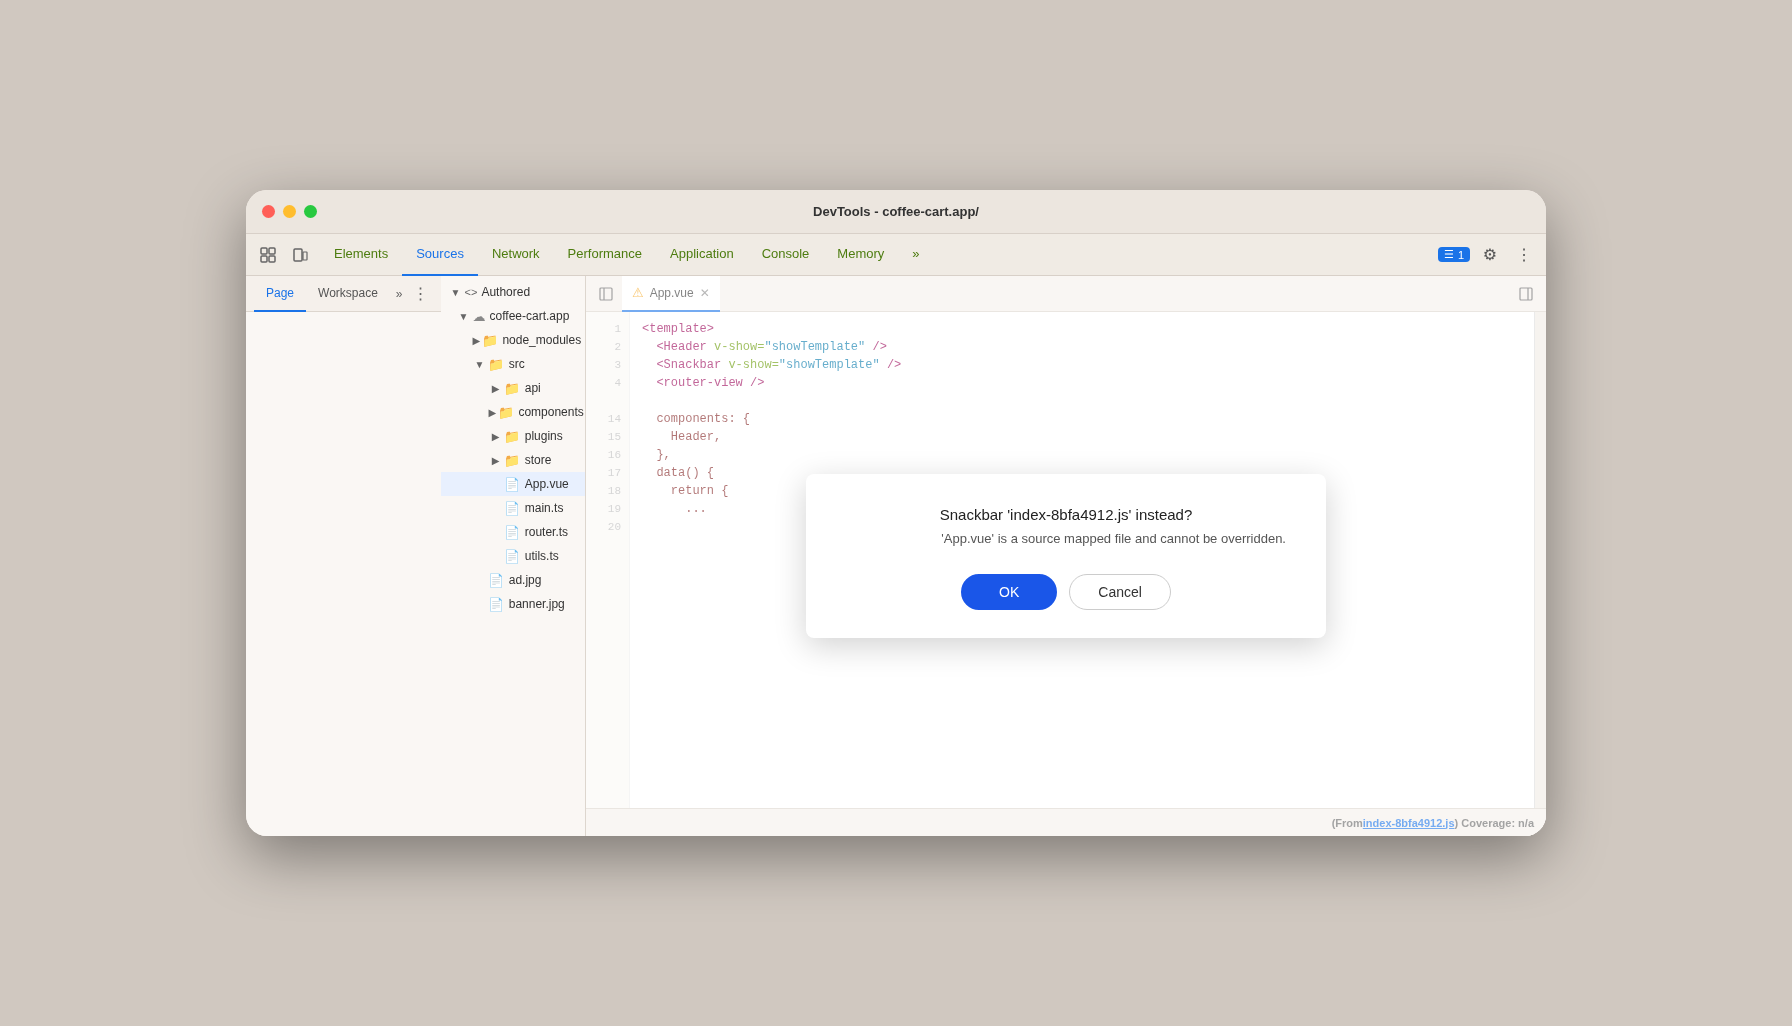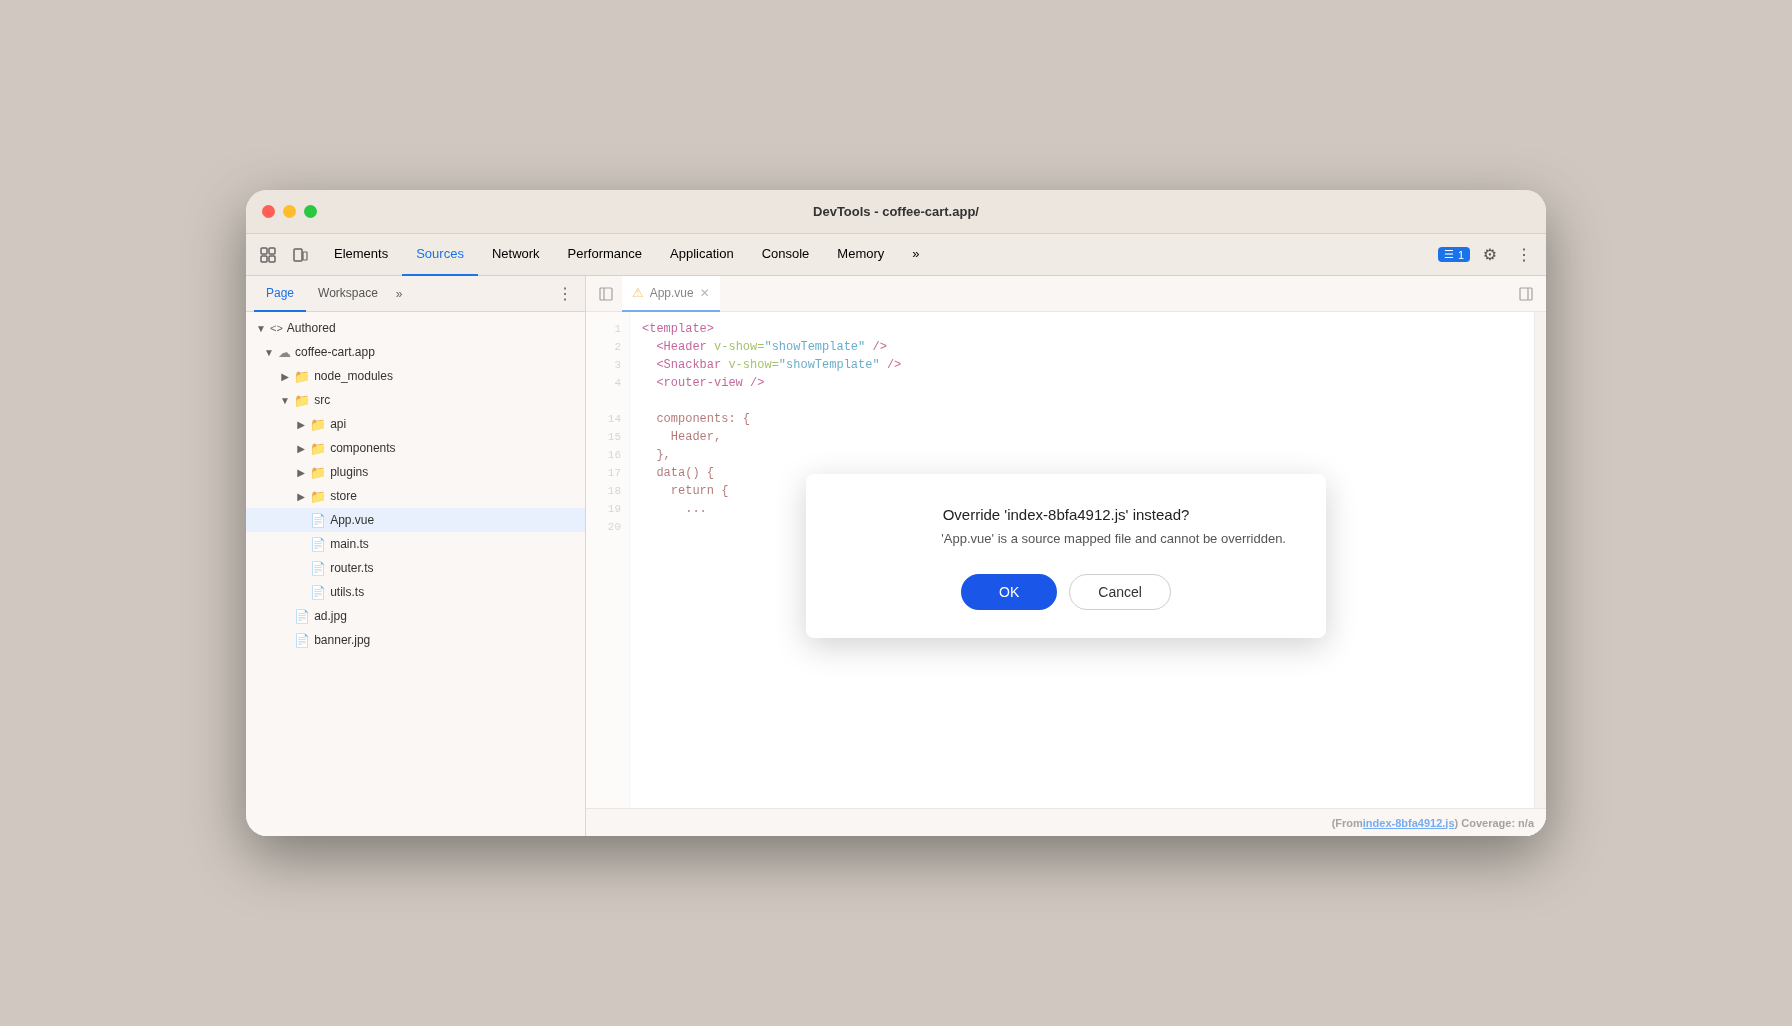--- a/index.html
+++ b/index.html
@@ -64,21 +64,21 @@
       color: #666;
       font-size: 16px;
       margin-right: 4px;
     }
     .tab {
       padding: 0 14px;
       height: 42px;
       display: flex;
       align-items: center;
       font-size: 13px;
-      color: #000000;
+      color: #4d7c0f;
       cursor: pointer;
       border-bottom: 2px solid transparent;
       white-space: nowrap;
     }
     .tab.active {
       color: #1a73e8;
       border-bottom: 2px solid #1a73e8;
     }
     .tabbar-spacer { flex: 1; }
     .tabbar-right {
@@ -108,21 +108,21 @@
     .main-content {
       display: flex;
       height: 560px;
     }
     
     .sidebar {
       width: 340px;
       background: #faf7f4;
       border-right: 1px solid #ddd6ce;
       display: flex;
-      flex-direction: column;
+      flex-direction: row;
       overflow: hidden;
     }
     .sidebar-tabs {
       display: flex;
       align-items: center;
       height: 36px;
       border-bottom: 1px solid #ddd6ce;
       padding: 0 8px;
       background: #f5f0eb;
     }
@@ -578,21 +578,21 @@
           <div class="code-line"><span class="grey">  },</span></div>
           <div class="code-line"><span class="grey">  data() {</span></div>
           <div class="code-line"><span class="grey">    return {</span></div>
           <div class="code-line"><span class="grey">      ...</span></div>
         </div>
         <div class="scrollbar-track"></div>
       </div>
 
       <div class="dialog-overlay">
         <div class="dialog">
-          <div class="dialog-title">Override 'index-8bfa4912.js' instead?</div>
+          <div class="dialog-title">Snackbar 'index-8bfa4912.js' instead?</div>
           <div class="dialog-message">'App.vue' is a source mapped file and cannot be overridden.</div>
           <div class="dialog-buttons">
             <button class="btn-ok">OK</button>
             <button class="btn-cancel">Cancel</button>
           </div>
         </div>
       </div>
 
       <div class="statusbar">
         <span>(From </span>

